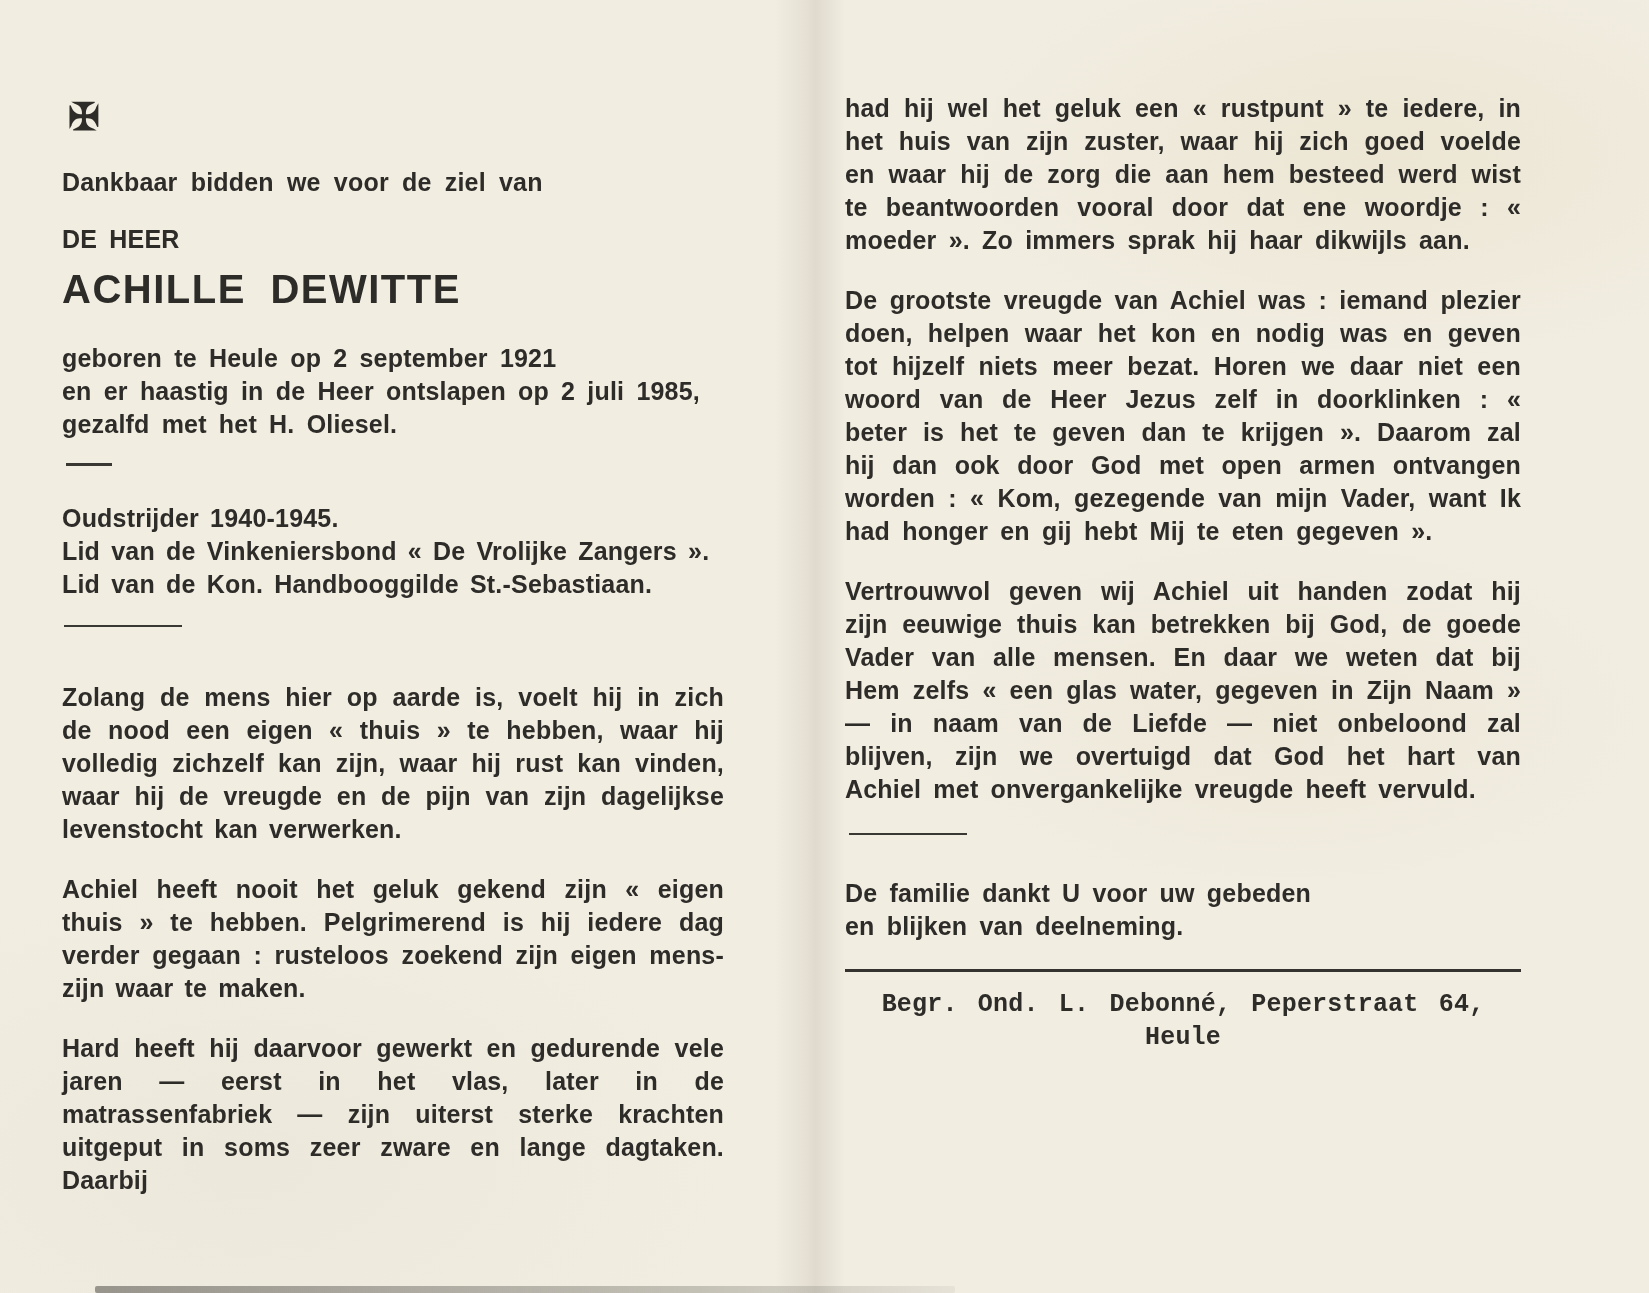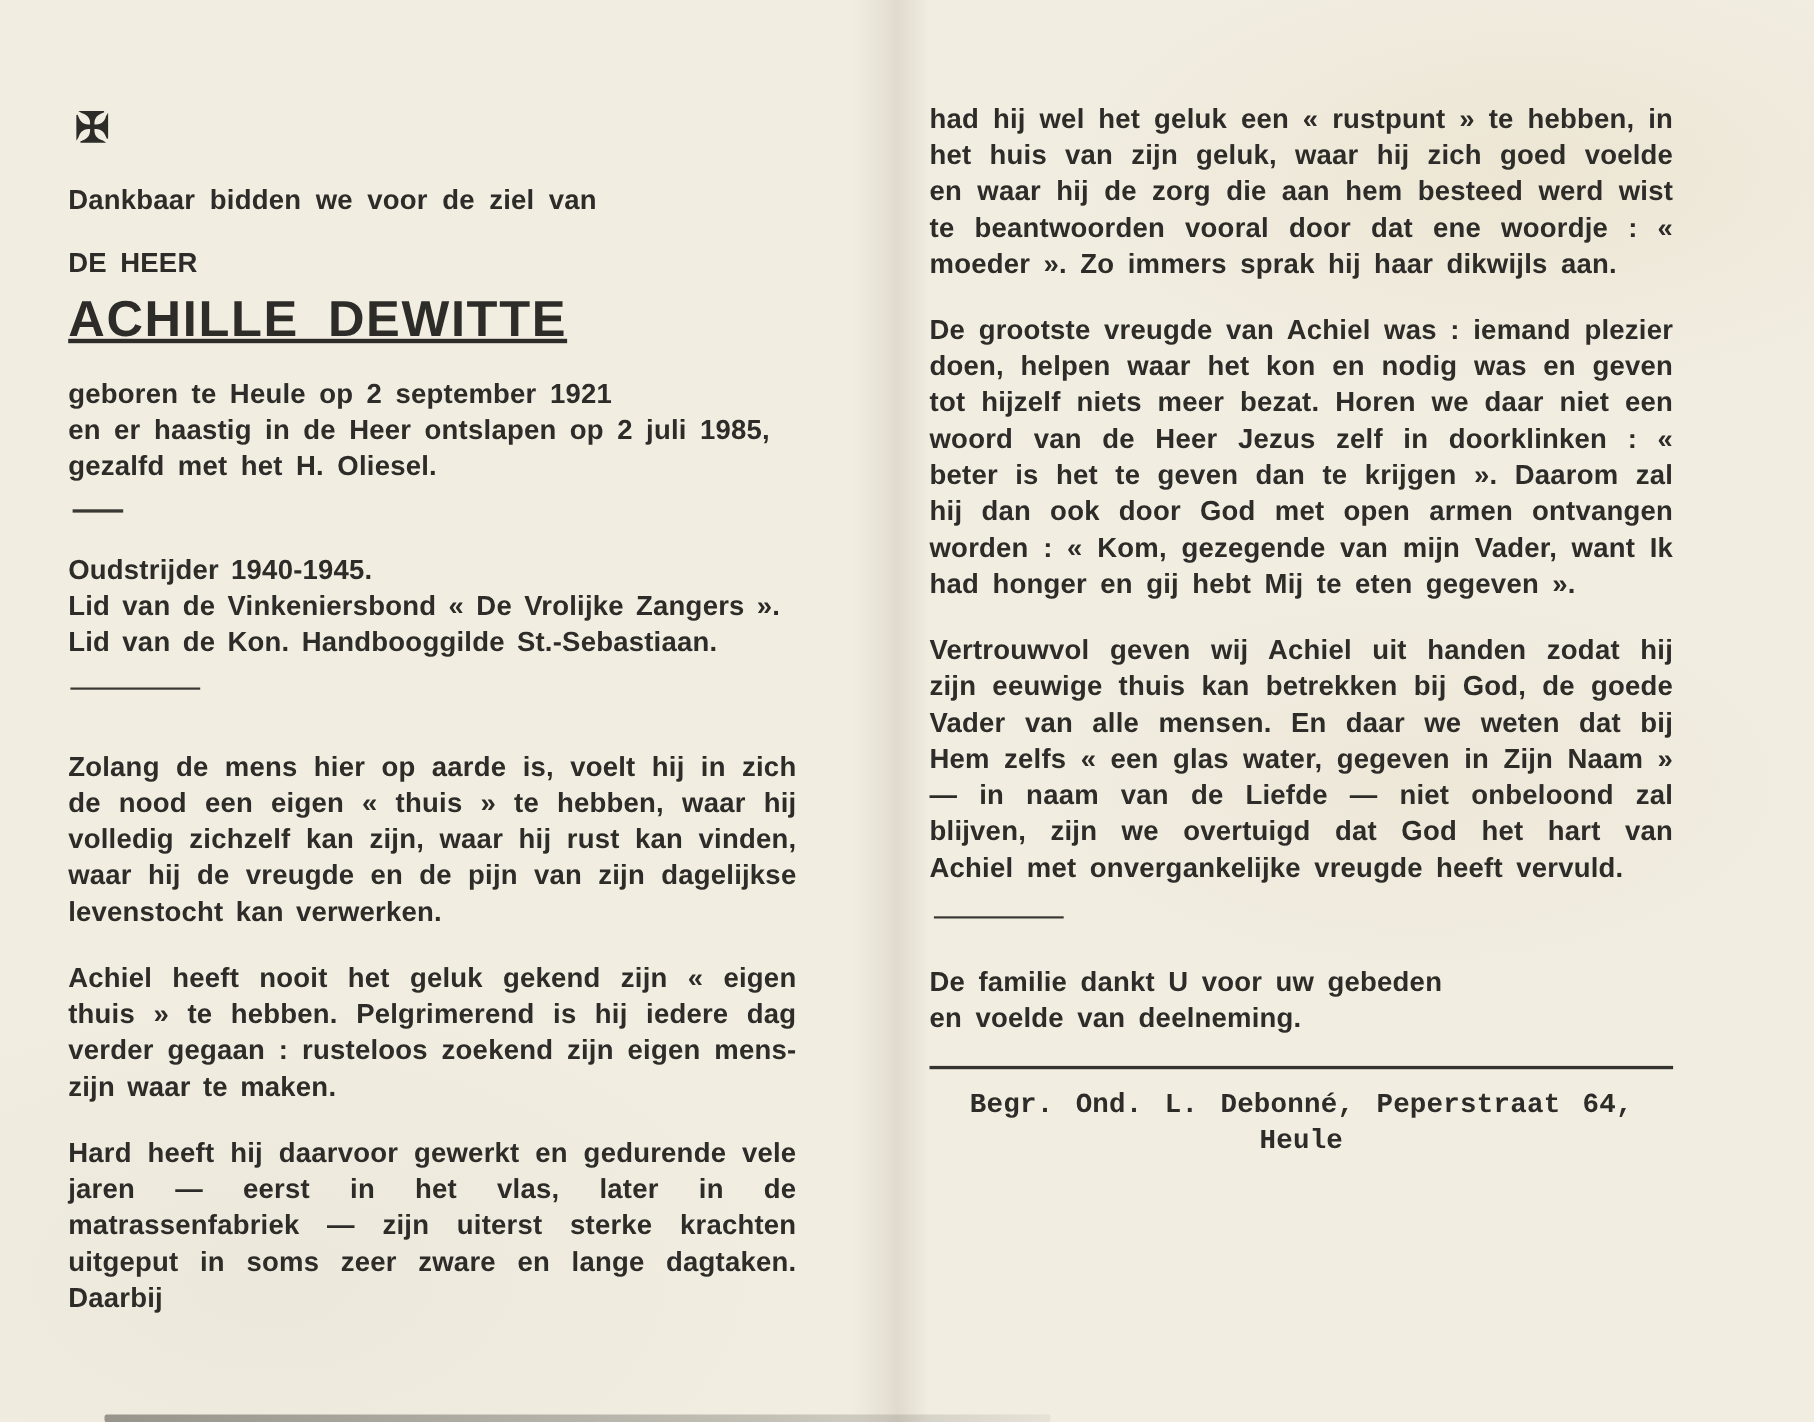--- a/index.html
+++ b/index.html
@@ -64,26 +64,25 @@
   }
   .intro {
     word-spacing: 6px;
     margin: 18px 0 24px 0;
   }
   .honorific {
     word-spacing: 5px;
     margin: 0 0 8px 0;
   }
   .name {
-    font-size: 46px;
+    font-size: 40px;
     line-height: 50px;
     letter-spacing: 1.5px;
     word-spacing: 12px;
     margin: 0 0 28px 0;
-    text-decoration: underline;
   }
   .vitals { margin: 0 0 22px 0; }
   .vitals div { word-spacing: 5px; }
 
   .short-divider {
     width: 46px;
     height: 3px;
     background: #3a3833;
     margin: 14px 0 36px 4px;
   }
@@ -155,29 +154,29 @@
     <div class="section-divider"></div>
 
     <p class="body">Zolang de mens hier op aarde is, voelt hij in zich de nood een eigen « thuis » te hebben, waar hij volledig zichzelf kan zijn, waar hij rust kan vinden, waar hij de vreugde en de pijn van zijn dagelijkse levenstocht kan verwerken.</p>
     <p class="body">Achiel heeft nooit het geluk gekend zijn « eigen thuis » te hebben. Pelgrimerend is hij iedere dag verder gegaan : rusteloos zoekend zijn eigen mens-zijn waar te maken.</p>
     <p class="body">Hard heeft hij daarvoor gewerkt en gedurende vele jaren — eerst in het vlas, later in de matrassenfabriek — zijn uiterst sterke krachten uitgeput in soms zeer zware en lange dagtaken. Daarbij</p>
 
   </div>
 
   <div class="col col-right">
 
-    <p class="body">had hij wel het geluk een « rustpunt » te hebben, in het huis van zijn geluk, waar hij zich goed voelde en waar hij de zorg die aan hem besteed werd wist te beantwoorden vooral door dat ene woordje : « moeder ». Zo immers sprak hij haar dikwijls aan.</p>
+    <p class="body">had hij wel het geluk een « rustpunt » te iedere, in het huis van zijn zuster, waar hij zich goed voelde en waar hij de zorg die aan hem besteed werd wist te beantwoorden vooral door dat ene woordje : « moeder ». Zo immers sprak hij haar dikwijls aan.</p>
     <p class="body">De grootste vreugde van Achiel was : iemand plezier doen, helpen waar het kon en nodig was en geven tot hijzelf niets meer bezat. Horen we daar niet een woord van de Heer Jezus zelf in doorklinken : « beter is het te geven dan te krijgen ». Daarom zal hij dan ook door God met open armen ontvangen worden : « Kom, gezegende van mijn Vader, want Ik had honger en gij hebt Mij te eten gegeven ».</p>
     <p class="body">Vertrouwvol geven wij Achiel uit handen zodat hij zijn eeuwige thuis kan betrekken bij God, de goede Vader van alle mensen. En daar we weten dat bij Hem zelfs « een glas water, gegeven in Zijn Naam » — in naam van de Liefde — niet onbeloond zal blijven, zijn we overtuigd dat God het hart van Achiel met onvergankelijke vreugde heeft vervuld.</p>
 
     <div class="section-divider"></div>
 
     <div class="thanks">
       <div>De familie dankt U voor uw gebeden</div>
-      <div>en voelde van deelneming.</div>
+      <div>en blijken van deelneming.</div>
     </div>
 
     <div class="imprint-rule"></div>
 
     <div class="imprint">
       <div>Begr. Ond. L. Debonné, Peperstraat 64, Heule</div>
     </div>
 
   </div>
 

